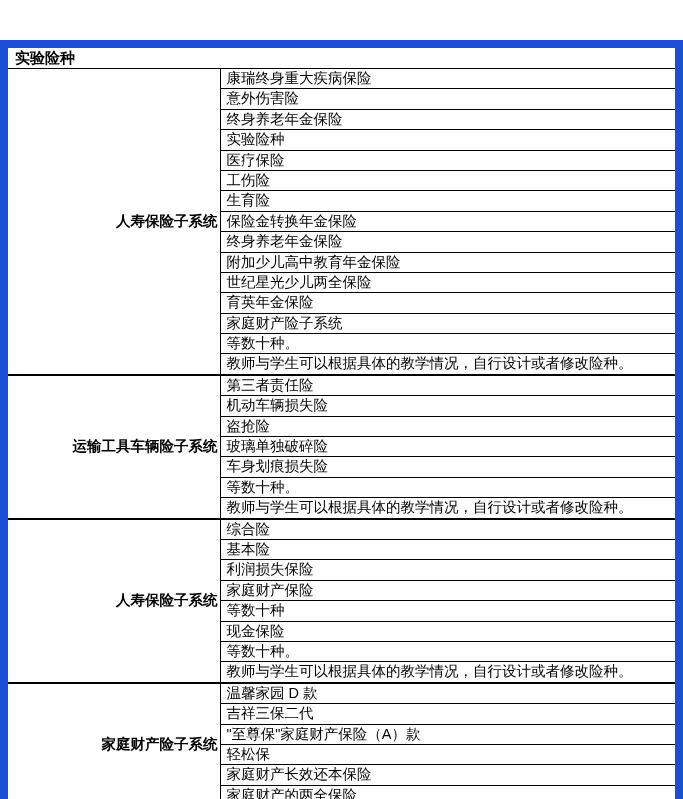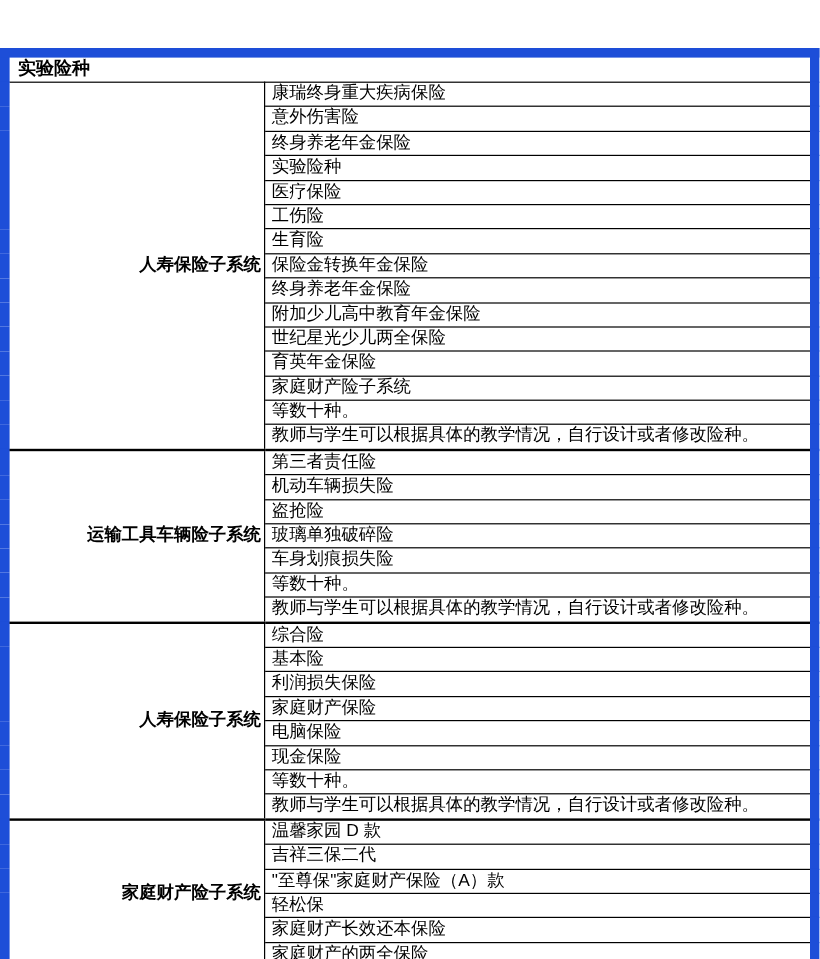--- a/index.html
+++ b/index.html
@@ -135,21 +135,21 @@
         <tr>
           <td class="item-cell">基本险</td>
         </tr>
         <tr>
           <td class="item-cell">利润损失保险</td>
         </tr>
         <tr>
           <td class="item-cell">家庭财产保险</td>
         </tr>
         <tr>
-          <td class="item-cell">电脑保险</td>
+          <td class="item-cell">等数十种</td>
         </tr>
         <tr>
           <td class="item-cell">现金保险</td>
         </tr>
         <tr>
           <td class="item-cell">等数十种。</td>
         </tr>
         <tr>
           <td class="item-cell">教师与学生可以根据具体的教学情况，自行设计或者修改险种。</td>
         </tr>

